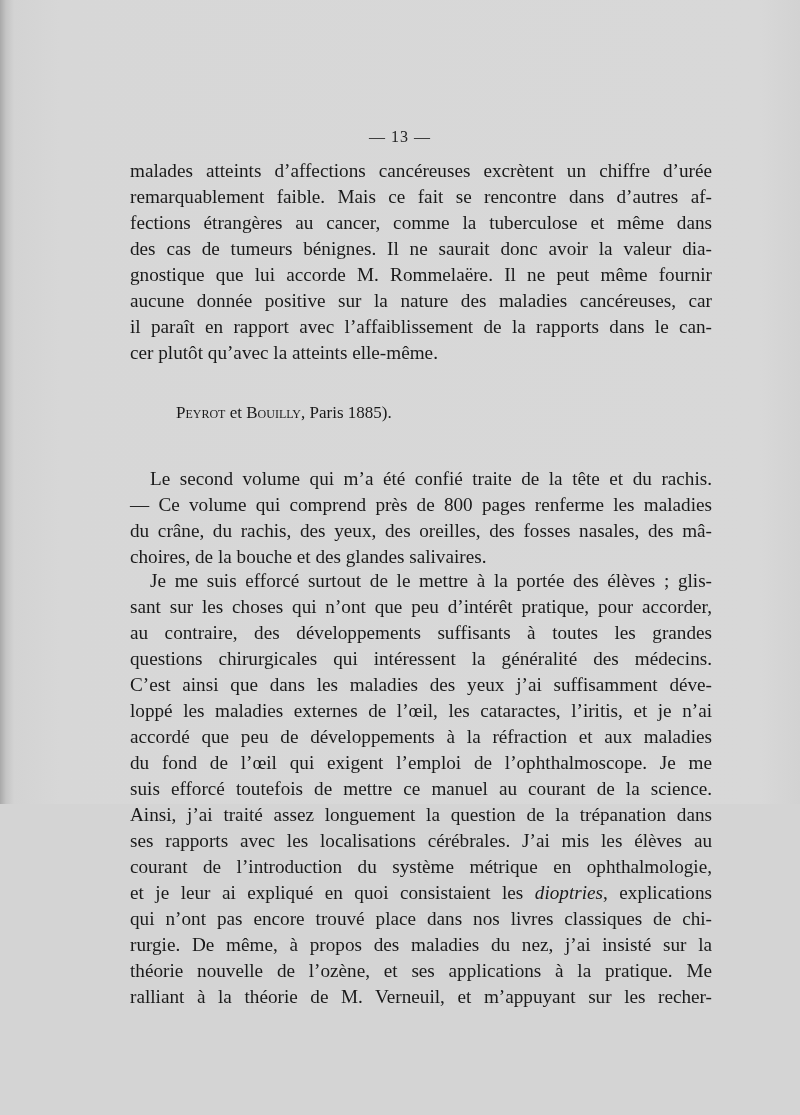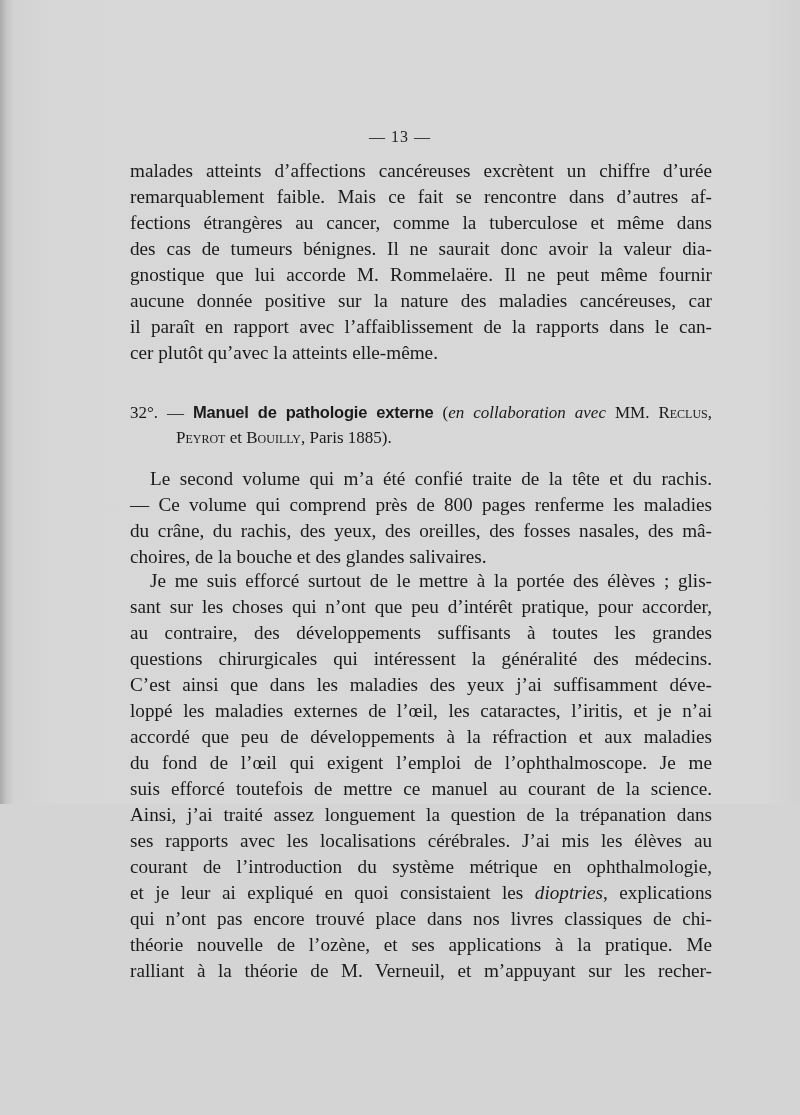--- a/index.html
+++ b/index.html
@@ -48,27 +48,20 @@
     <span class="line">remarquablement faible. Mais ce fait se rencontre dans d’autres af-</span>
     <span class="line">fections étrangères au cancer, comme la tuberculose et même dans</span>
     <span class="line">des cas de tumeurs bénignes. Il ne saurait donc avoir la valeur dia-</span>
     <span class="line">gnostique que lui accorde M. Rommelaëre. Il ne peut même fournir</span>
     <span class="line">aucune donnée positive sur la nature des maladies cancéreuses, car</span>
     <span class="line">il paraît en rapport avec l’affaiblissement de la rapports dans le can-</span>
     <span class="line last">cer plutôt qu’avec la atteints elle-même.</span>
   </div>
 
   <div class="entry">
-    <div class="line">
-      <span>32°. —</span>
-      <span class="title">Manuel de pathologie externe</span>
-      <span>(</span><span class="ital">en collaboration avec</span>
-      <span>MM.</span>
-      <span class="sc">Reclus,</span>
-    </div>
     <div class="line last l2">
       <span class="sc">Peyrot</span>
       <span>et</span>
       <span class="sc">Bouilly</span><span>, Paris 1885).</span>
     </div>
   </div>
 
   <div class="block p2">
     <span class="line indent">Le second volume qui m’a été confié traite de la tête et du rachis.</span>
     <span class="line">— Ce volume qui comprend près de 800 pages renferme les maladies</span>
@@ -84,17 +77,18 @@
     <span class="line">C’est ainsi que dans les maladies des yeux j’ai suffisamment déve-</span>
     <span class="line">loppé les maladies externes de l’œil, les cataractes, l’iritis, et je n’ai</span>
     <span class="line">accordé que peu de développements à la réfraction et aux maladies</span>
     <span class="line">du fond de l’œil qui exigent l’emploi de l’ophthalmoscope. Je me</span>
     <span class="line">suis efforcé toutefois de mettre ce manuel au courant de la science.</span>
     <span class="line">Ainsi, j’ai traité assez longuement la question de la trépanation dans</span>
     <span class="line">ses rapports avec les localisations cérébrales. J’ai mis les élèves au</span>
     <span class="line">courant de l’introduction du système métrique en ophthalmologie,</span>
     <span class="line"><span>et je leur ai expliqué en quoi consistaient les </span><span class="i">dioptries</span><span>, explications</span></span>
     <span class="line">qui n’ont pas encore trouvé place dans nos livres classiques de chi-</span>
+    <span class="line">rurgie. De même, à propos des maladies du nez, j’ai insisté sur la</span>
     <span class="line">théorie nouvelle de l’ozène, et ses applications à la pratique. Me</span>
     <span class="line">ralliant à la théorie de M. Verneuil, et m’appuyant sur les recher-</span>
   </div>
 
 </div>
 
 </body></html>

